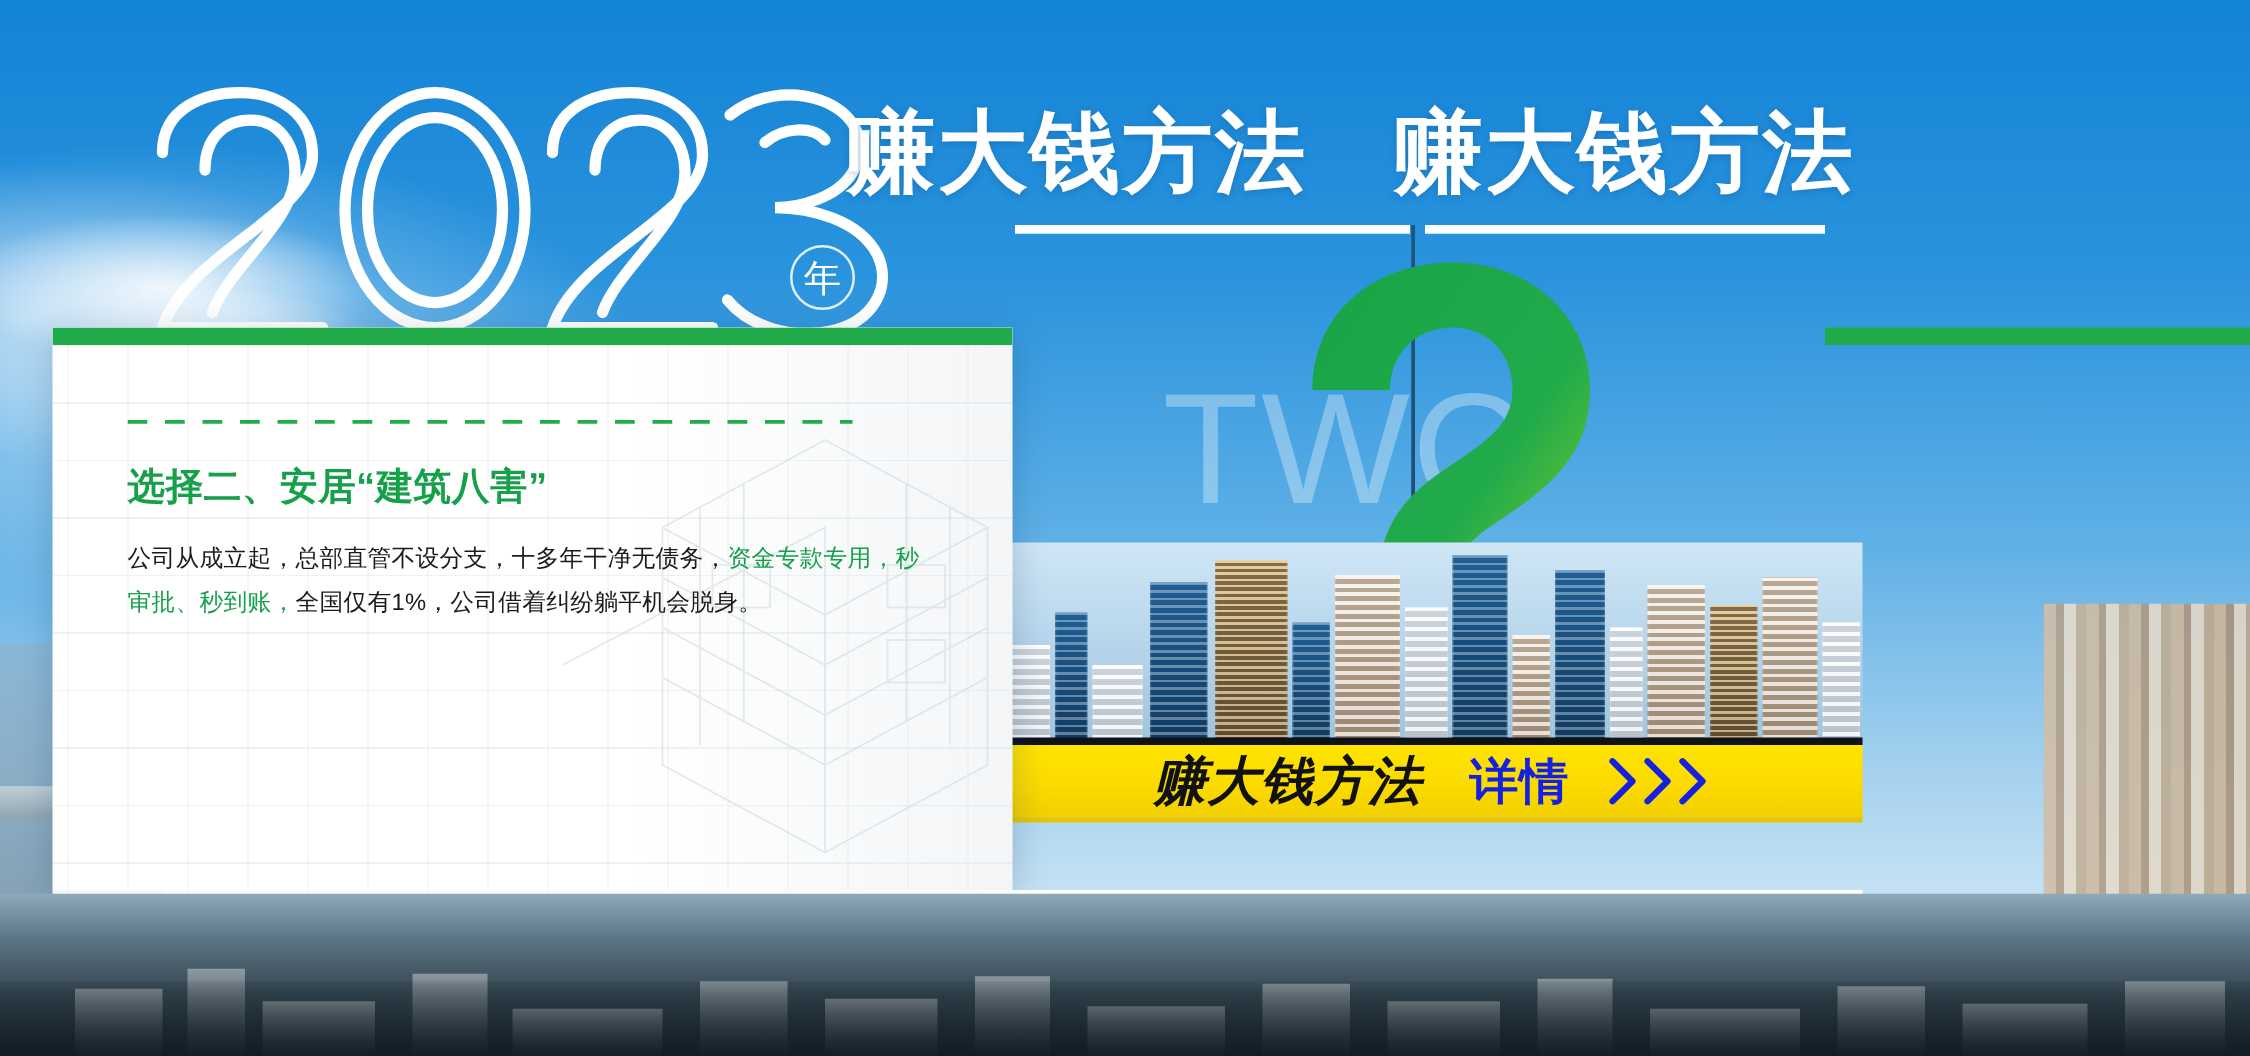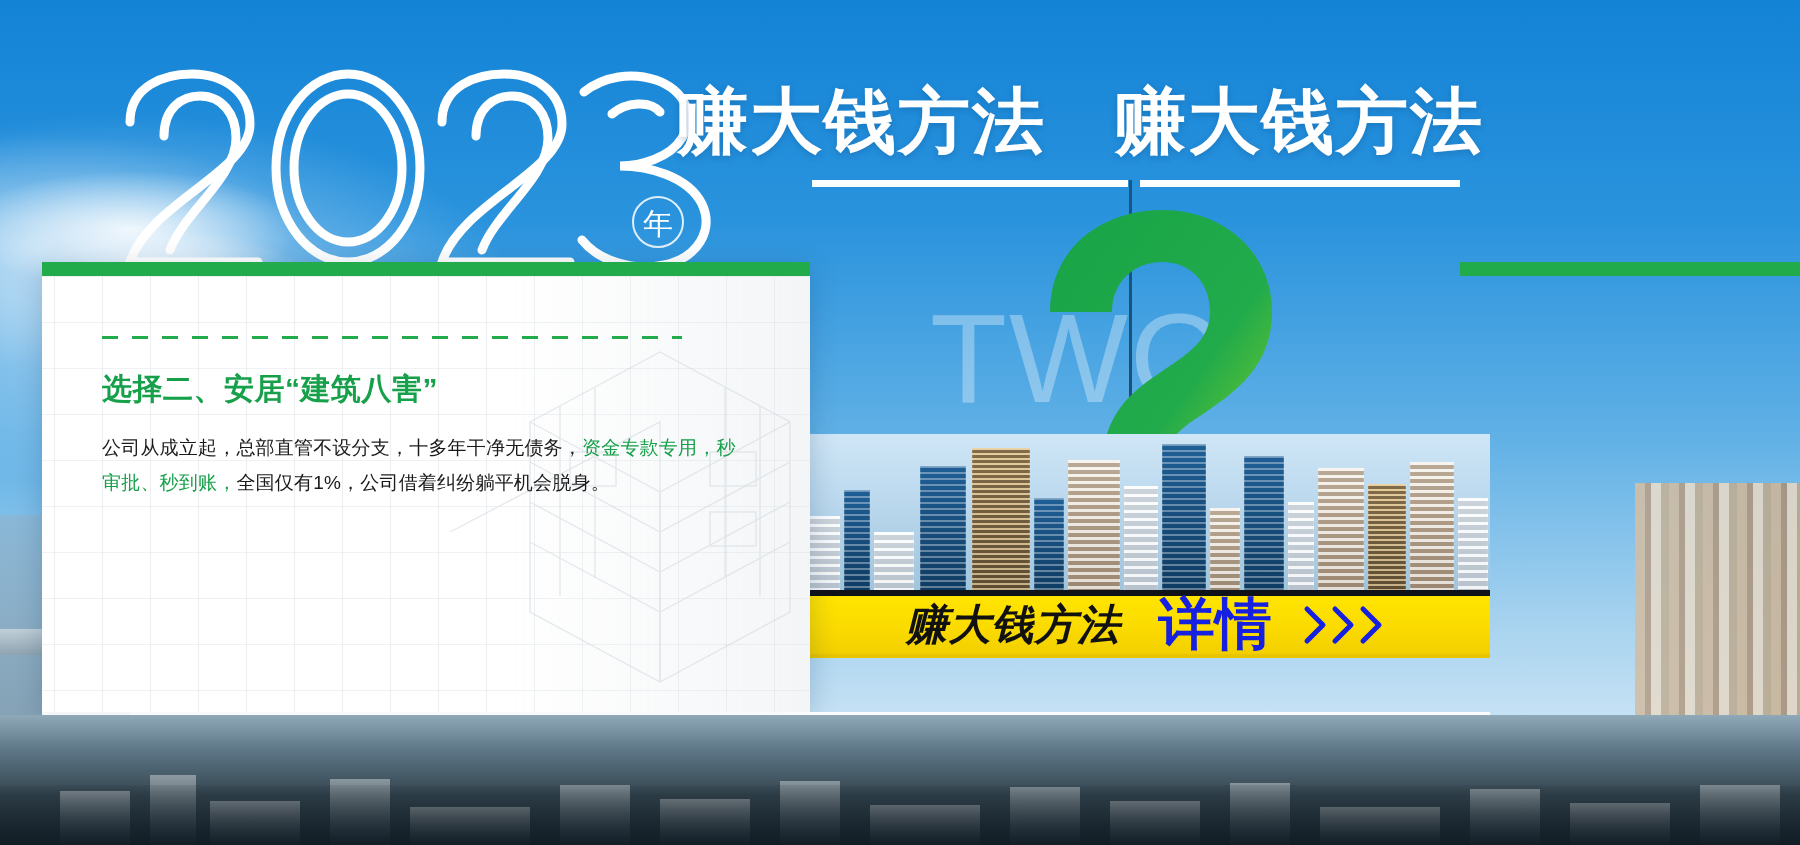--- a/index.html
+++ b/index.html
@@ -147,21 +147,21 @@
   .cta{
     position:absolute; left:800px; top:596px; width:690px; height:62px;
     background:linear-gradient(180deg,#ffe400 0%, #fbdb00 55%, #f2cf00 100%);
     display:flex; align-items:center; justify-content:center; gap:38px;
     border-bottom:4px solid #e8c500;
   }
   .cta-main{
     font-size:42px; font-weight:700; color:#111111; letter-spacing:1px;font-style:italic;
   }
   .cta-link{
-    font-size:56px; font-weight:700; color:#1520e0; letter-spacing:1px;
+    font-size:39px; font-weight:700; color:#1520e0; letter-spacing:1px;
   }
   .cta-arrows{
     display:flex; align-items:center; gap:2px; margin-left:-8px;
   }
   .cta-arrows svg{ display:block; }
   
   .card{
     position:absolute; left:42px; top:262px; width:768px; height:450px;
     background:#ffffff;
     box-shadow:0 6px 26px rgba(5,45,85,.22);

